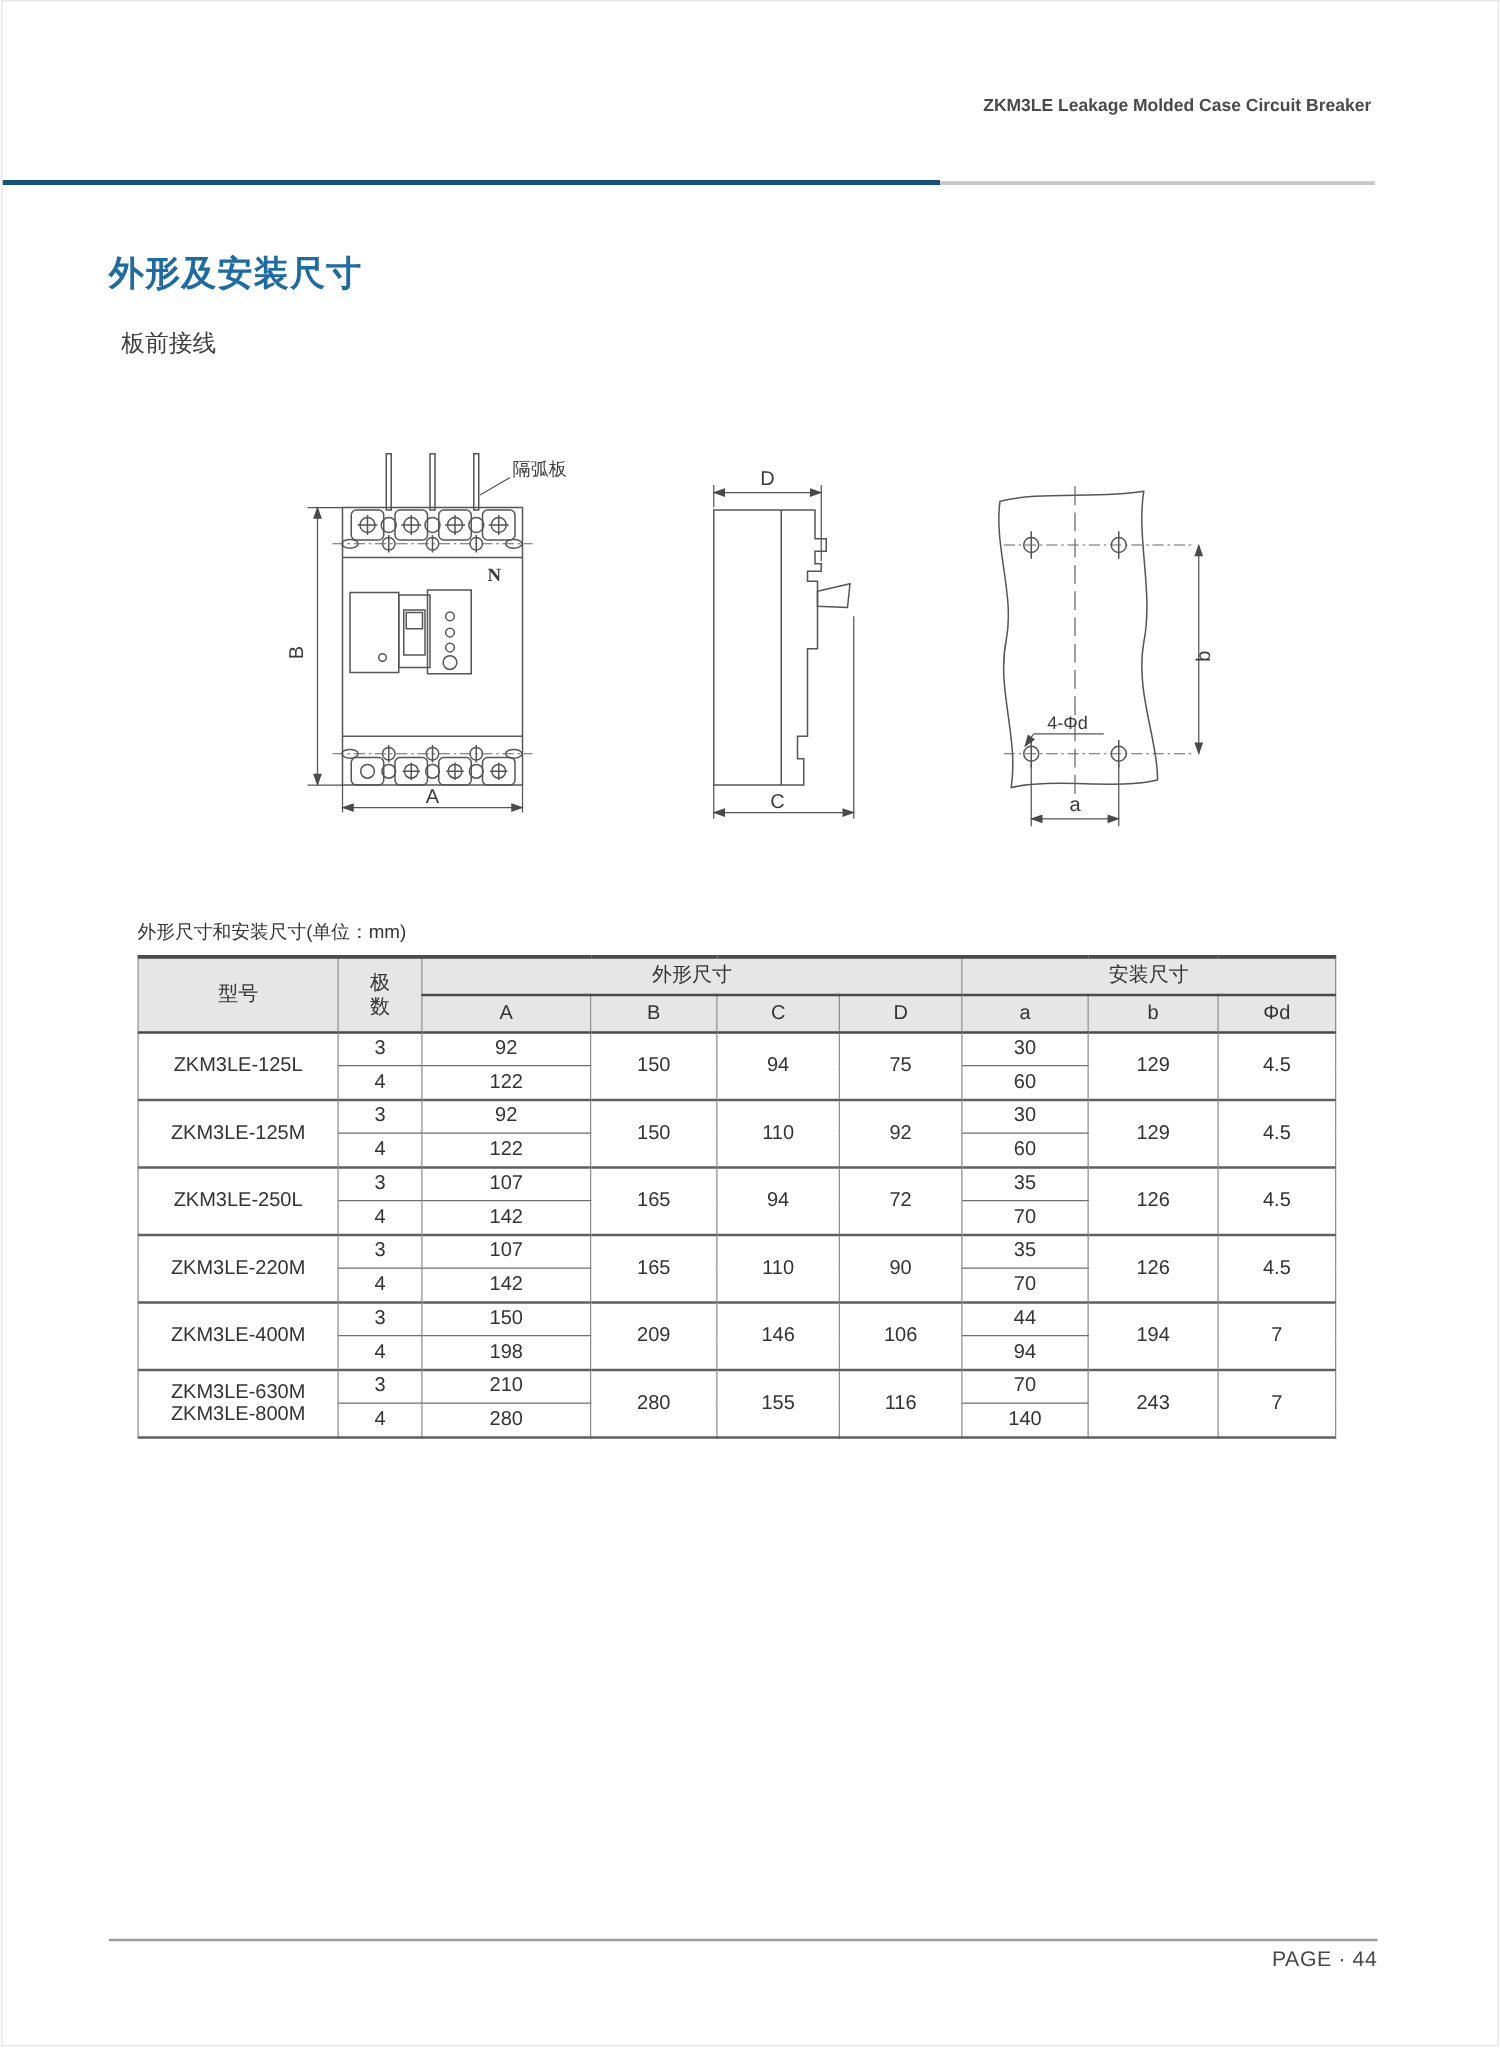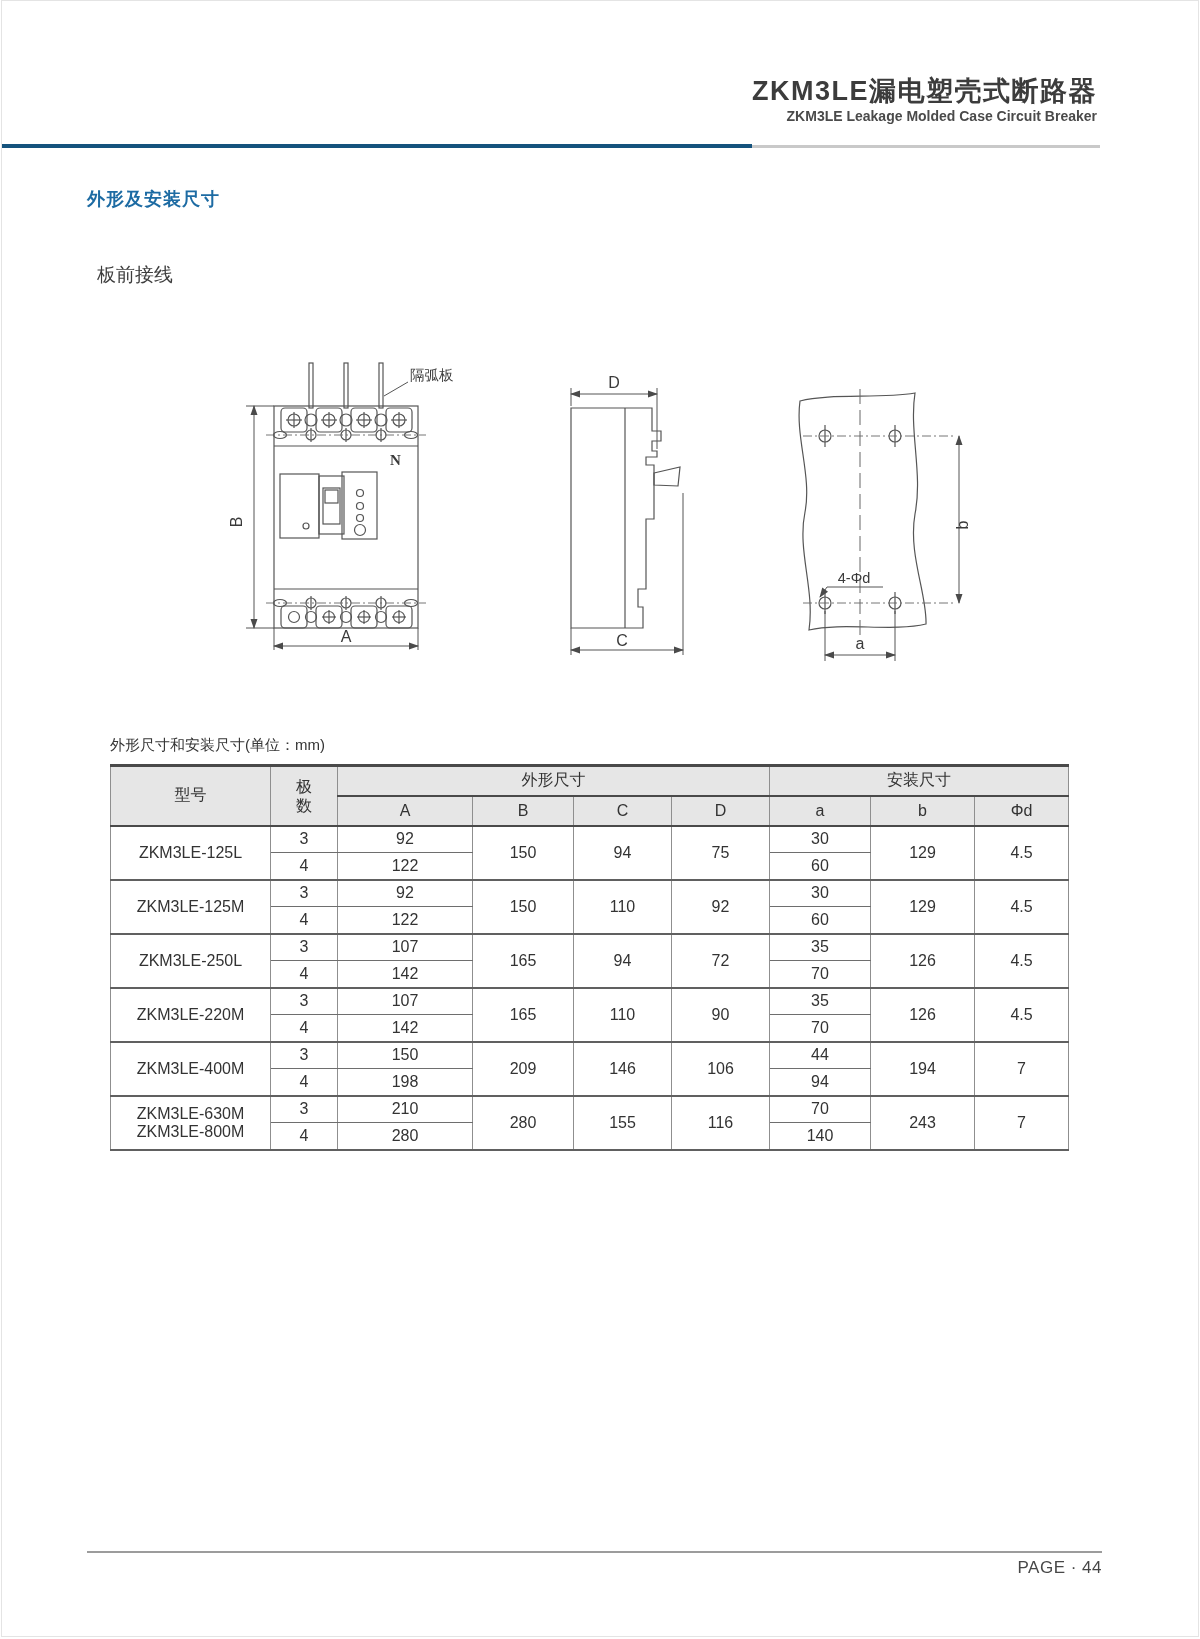--- a/index.html
+++ b/index.html
@@ -8,21 +8,21 @@
           border:1px solid #e4e4e4; font-family:"Liberation Sans","DejaVu Sans",sans-serif;
           color:#333; overflow:hidden; }
 
   .hdr { position:absolute; top:74px; right:101px; text-align:right; }
   .hdr-zh { font-size:27px; font-weight:700; color:#3c3c3c; letter-spacing:1.5px; line-height:32px; }
   .hdr-en { font-size:14px; font-weight:700; color:#4a4a4a; line-height:18px; }
 
   .rule-blue { position:absolute; top:143px; left:0; width:750px; height:4px; background:#15537d; }
   .rule-gray { position:absolute; top:143.5px; left:750px; width:348px; height:3px; background:#c9c9c9; }
 
-  .sec-title { position:absolute; top:186px; left:85px; font-size:18px; font-weight:700;
+  .sec-title { position:absolute; top:199px; left:85px; font-size:28px; font-weight:700;
                color:#1d6ba3; letter-spacing:1px;text-align:right; }
   .sub-label { position:absolute; top:261px; left:95px; font-size:19px; color:#3d3d3d; }
 
   .tbl-caption { position:absolute; top:735px; left:108px; font-size:15px; color:#353535; }
 
   table.dim { position:absolute; top:763px; left:108px; width:958px; border-collapse:collapse;
               table-layout:fixed; font-size:16px; color:#333;
               border-top:3px solid #4a4a4a; border-bottom:2px solid #606060; }
   .dim th, .dim td { border:1px solid #8f8f8f; text-align:center; font-weight:400; padding:0; }
   .dim thead th { background:#e6e6e6; height:30px; }
@@ -48,21 +48,20 @@
   .ftr-line { position:absolute; top:1550px; left:85px; width:1015px; height:2px; background:#9c9c9c; }
   .ftr-text { position:absolute; top:1557px; left:85px; width:1015px; text-align:right;
               font-size:17px; color:#474747; letter-spacing:0.5px; }
 </style>
 </head>
 <body>
 
 <div class="page">
 
   <div class="hdr">
-    <div class="hdr-zh">ZKM3LE漏电塑壳式断路器</div>
     <div class="hdr-en">ZKM3LE Leakage Molded Case Circuit Breaker</div>
   </div>
   <div class="rule-blue"></div>
   <div class="rule-gray"></div>
 
   <div class="sec-title">外形及安装尺寸</div>
   <div class="sub-label">板前接线</div>
 
   <svg class="diagram" style="left:222px; top:338px;" width="250" height="314" viewBox="0 0 250 314">
     <defs>

